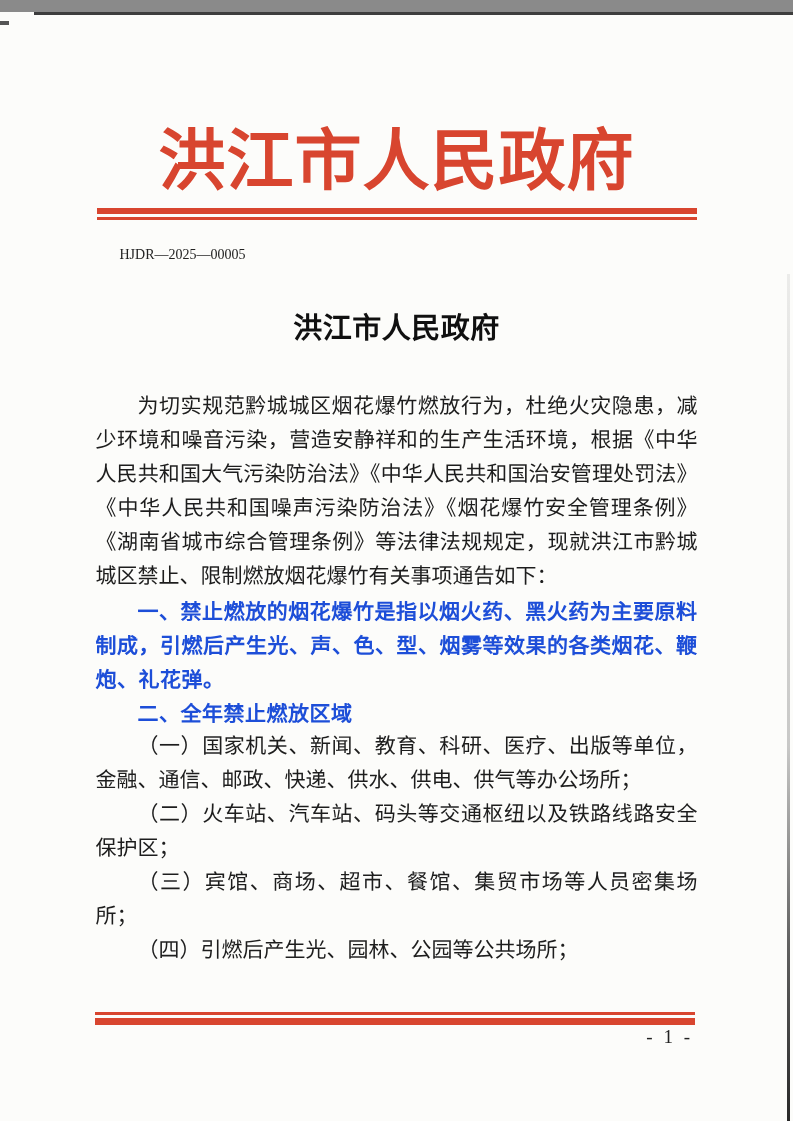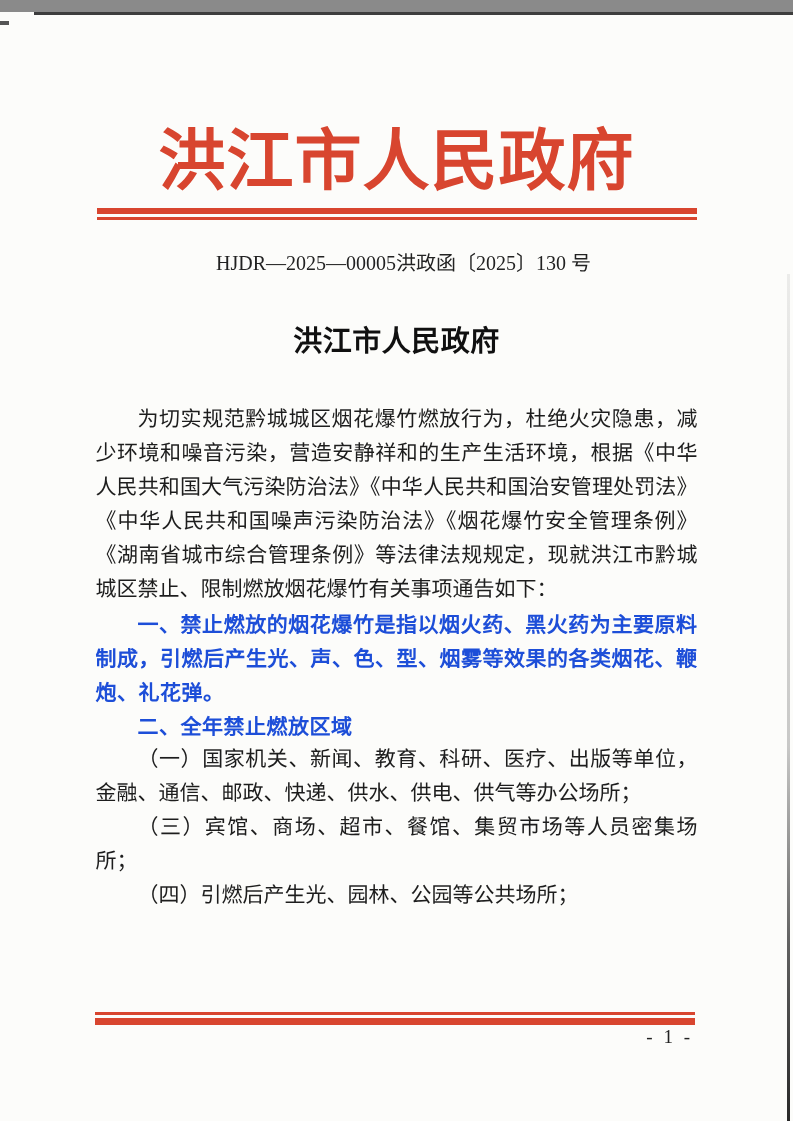--- a/index.html
+++ b/index.html
@@ -54,23 +54,23 @@
   .rule-header .gap   { height: 3px; }
   .rule-header .thin  { height: 3px; background: var(--accent); }
 
   
   .docinfo {
     width: 602px;
     margin: 27px auto 0 auto;
     padding-left: 24px;
     padding-right: 10px;
     display: flex;
-    justify-content: center;
+    justify-content: space-between;
     align-items: baseline;
-    font-size: 20px;
+    font-size: 14px;
     color: #222;
   }
 
   
   .doc-title {
     margin-top: 46px;
     text-align: center;
     font-weight: bold;
     color: #101010;
     font-size: 29px;
@@ -127,32 +127,32 @@
     <h1 class="masthead">洪江市人民政府</h1>
     <div class="rule-header">
       <div class="thick"></div>
       <div class="gap"></div>
       <div class="thin"></div>
     </div>
   </header>
 
   <div class="docinfo">
     <span>HJDR—2025—00005</span>
-    <span>洪政函〔2025〕130 号</span>
   </div>
 
   <div class="doc-title">
     <div>洪江市人民政府</div>
   </div>
 
   <main class="body">
     <p class="para">为切实规范黔城城区烟花爆竹燃放行为，杜绝火灾隐患，减少环境和噪音污染，营造安静祥和的生产生活环境，根据《中华人民共和国大气污染防治法》《中华人民共和国治安管理处罚法》《中华人民共和国噪声污染防治法》《烟花爆竹安全管理条例》《湖南省城市综合管理条例》等法律法规规定，现就洪江市黔城城区禁止、限制燃放烟花爆竹有关事项通告如下：</p>
     <p class="para bold">一、禁止燃放的烟花爆竹是指以烟火药、黑火药为主要原料制成，引燃后产生光、声、色、型、烟雾等效果的各类烟花、鞭炮、礼花弹。</p>
     <p class="para bold">二、全年禁止燃放区域</p>
     <p class="para">（一）国家机关、新闻、教育、科研、医疗、出版等单位，金融、通信、邮政、快递、供水、供电、供气等办公场所；</p>
+    <p class="para">（二）火车站、汽车站、码头等交通枢纽以及铁路线路安全保护区；</p>
     <p class="para">（三）宾馆、商场、超市、餐馆、集贸市场等人员密集场所；</p>
     <p class="para">（四）引燃后产生光、园林、公园等公共场所；</p>
   </main>
 
   <div class="footer">
     <div class="rule-footer">
       <div class="thin"></div>
       <div class="gap"></div>
       <div class="thick"></div>
     </div>

